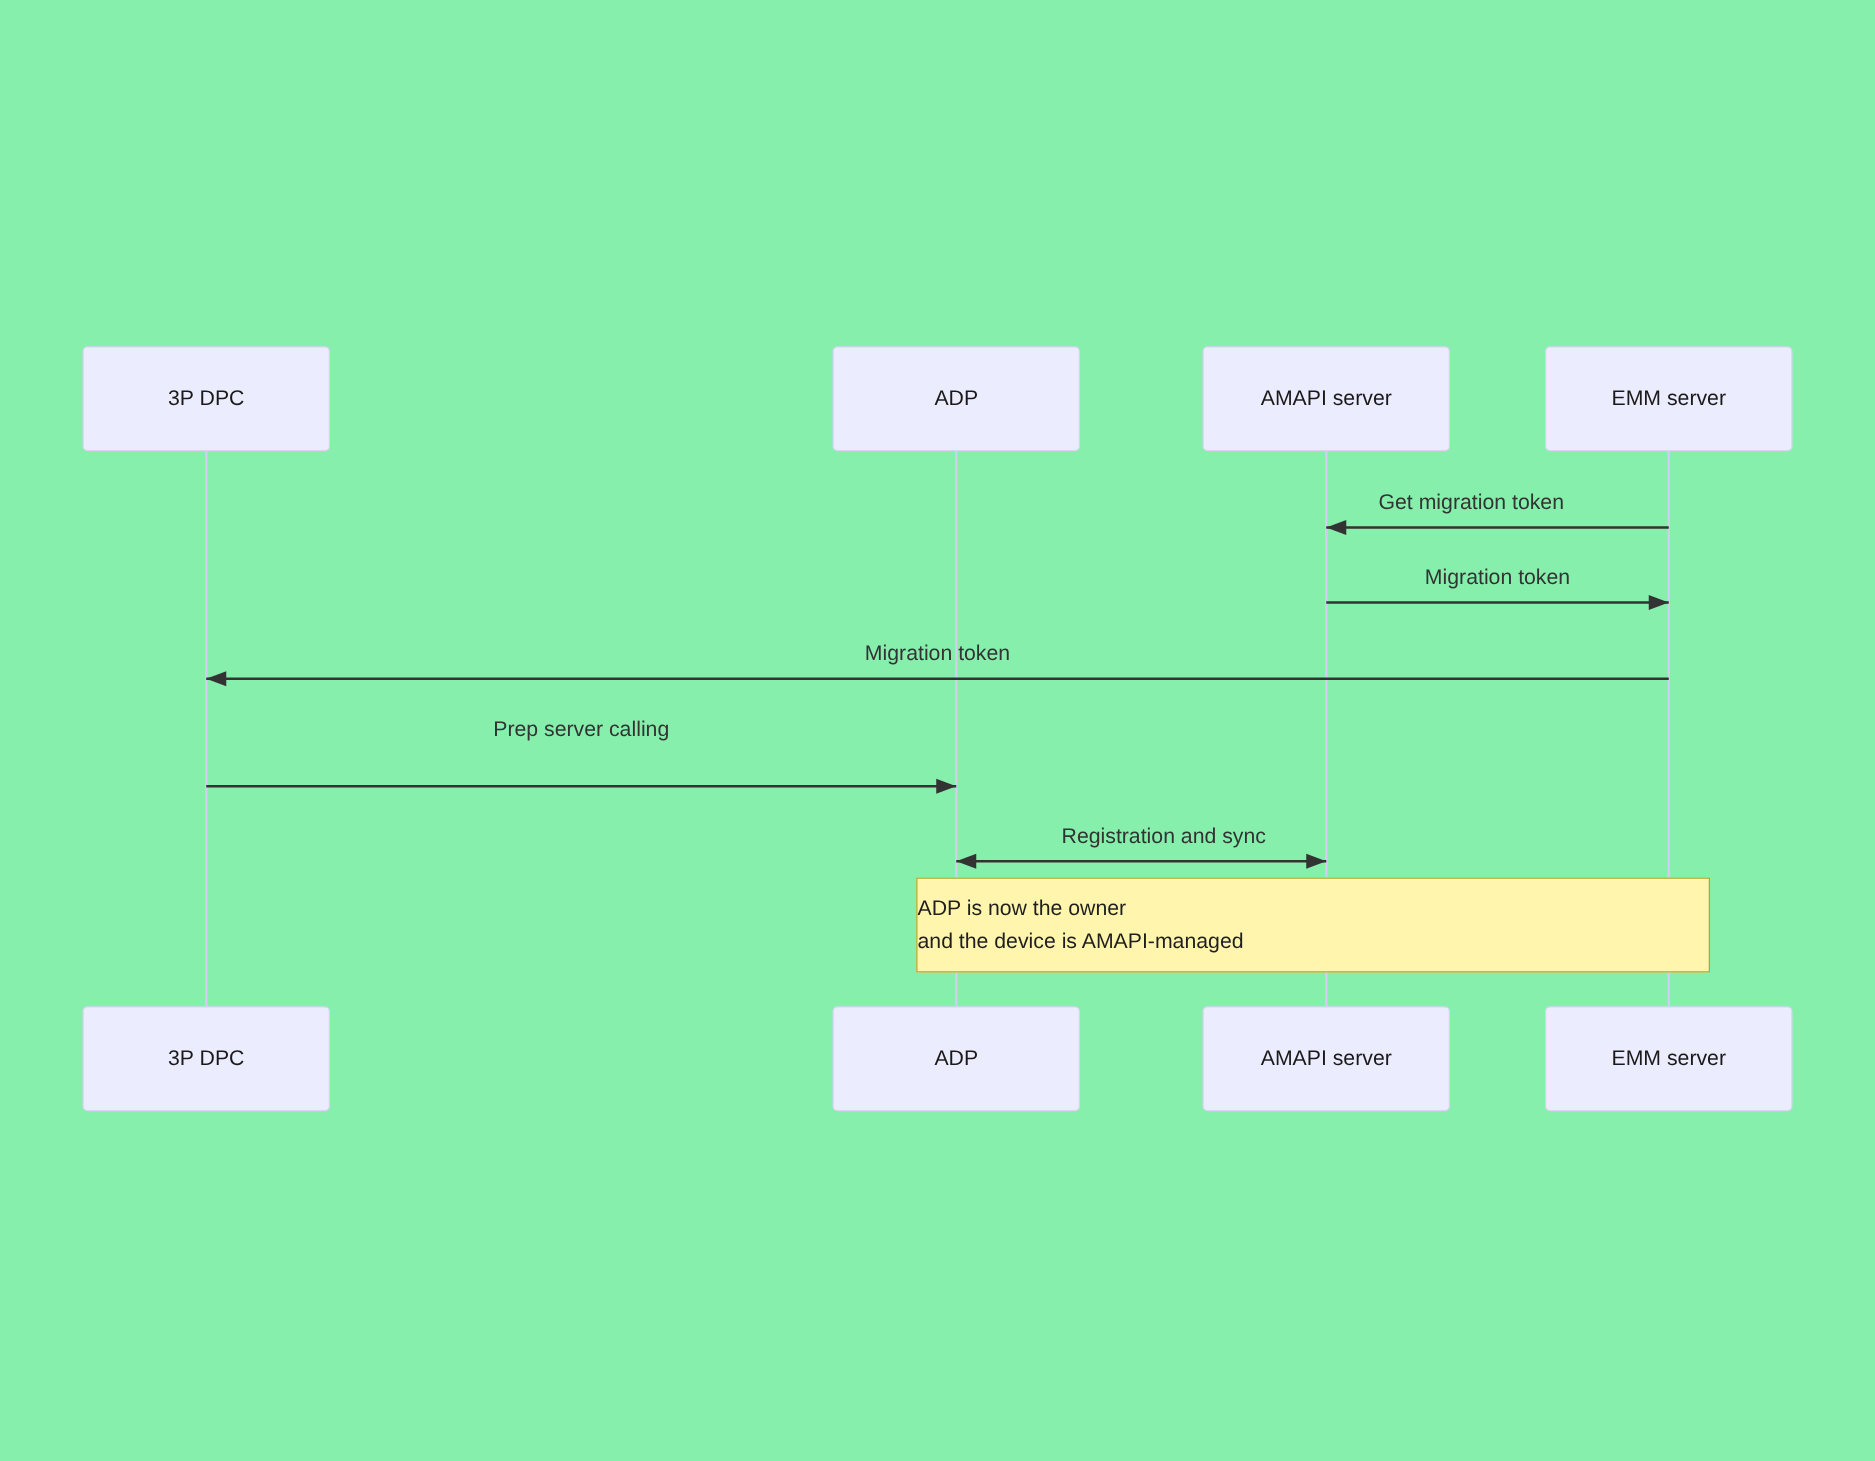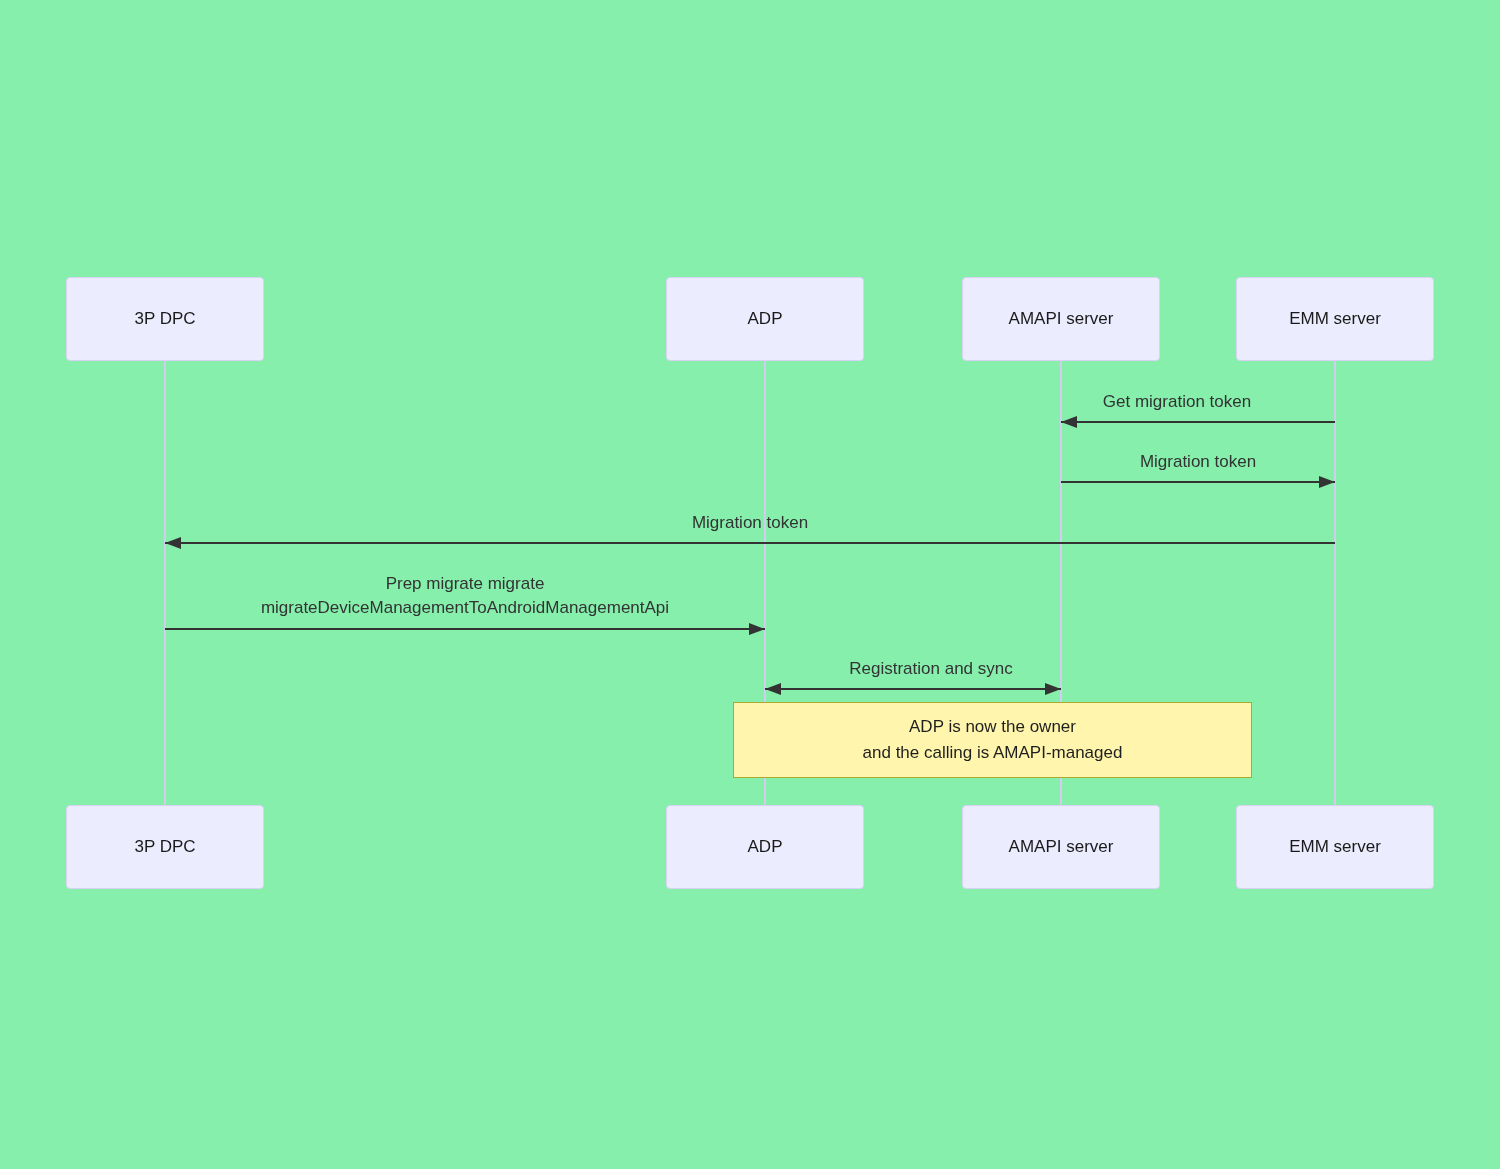--- a/index.html
+++ b/index.html
@@ -64,28 +64,28 @@
   }
   .arrowhead.right {
     right: 0;
     top: -5px;
     border-left: 16px solid #333333;
   }
   .note {
     position: absolute;
     left: 733px;
     top: 702px;
-    width: 519px;
+    width: 635px;
     height: 76px;
     background: #fff5ad;
     border: 1.5px solid #aaaa33;
     box-sizing: border-box;
     display: flex;
     flex-direction: column;
-    align-items: center;
+    align-items: flex-start;
     justify-content: center;
     font-size: 17px;
     color: #1f1f1f;
     line-height: 26px;
     text-align: center;
   }
 </style>
 </head>
 <body>
 
@@ -118,36 +118,35 @@
   <div class="msg-line" style="left:1061px;width:274px;top:481px">
     <span class="arrowhead right"></span>
   </div>
 
   <div class="msg-label" style="left:165px;width:1170px;top:511px">Migration token</div>
   <div class="msg-line" style="left:165px;width:1170px;top:542px">
     <span class="arrowhead left"></span>
   </div>
 
   <div class="msg-label" style="left:165px;width:600px;top:572px">
-    <div>Prep migrate migrate</div>
-    <div>migrateDeviceManagementToAndroidManagementApi</div>
+    <div>Prep server calling</div>
   </div>
   <div class="msg-line" style="left:165px;width:600px;top:628px">
     <span class="arrowhead right"></span>
   </div>
 
   <div class="msg-label" style="left:765px;width:332px;top:657px">Registration and sync</div>
   <div class="msg-line" style="left:765px;width:296px;top:688px">
     <span class="arrowhead left"></span>
     <span class="arrowhead right"></span>
   </div>
 
   <div class="note">
     <div>ADP is now the owner</div>
-    <div>and the calling is AMAPI-managed</div>
+    <div>and the device is AMAPI-managed</div>
   </div>
 
   <div class="actor" style="left:66px;top:805px">
     <span>3P DPC</span>
   </div>
   <div class="actor" style="left:666px;top:805px">
     <span>ADP</span>
   </div>
   <div class="actor" style="left:962px;top:805px">
     <span>AMAPI server</span>

